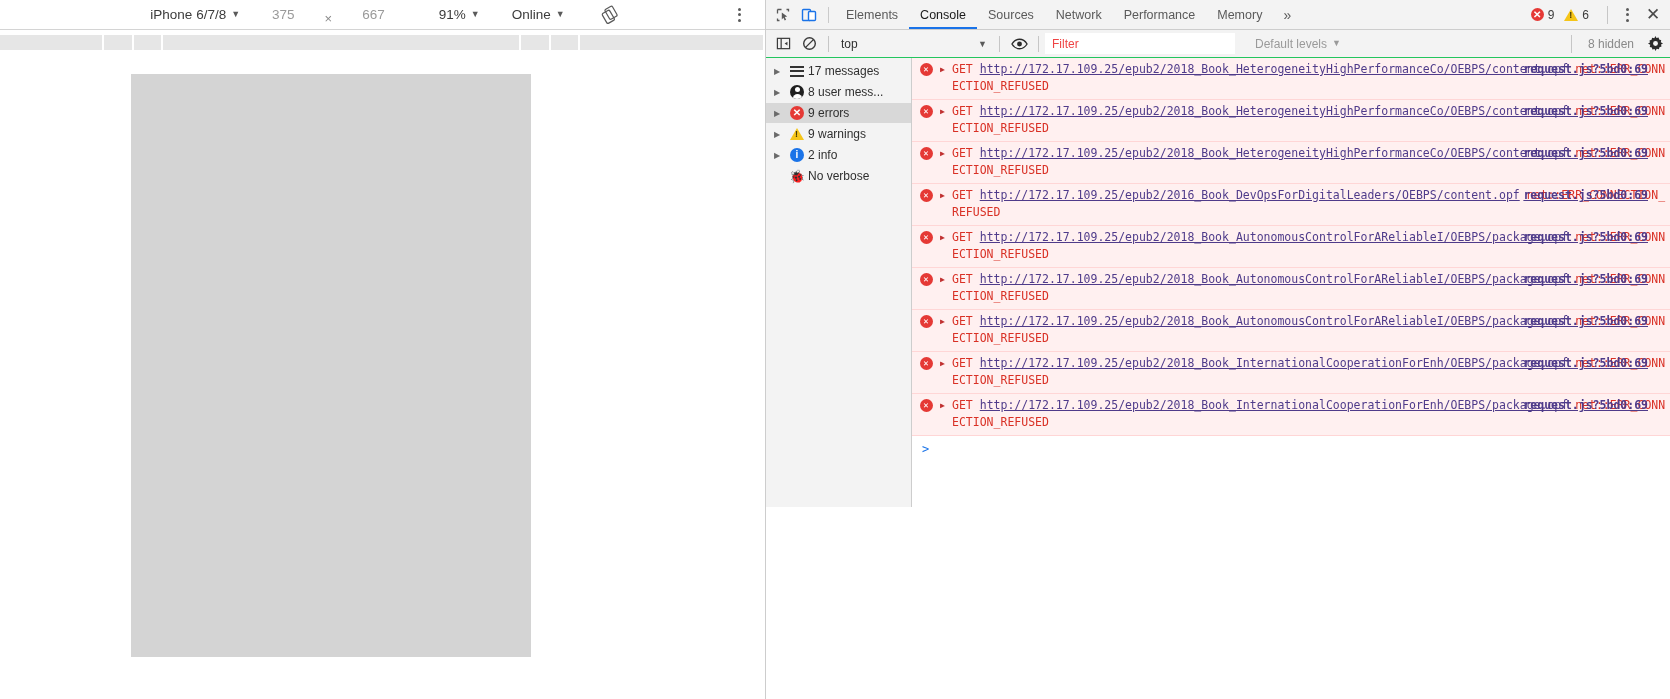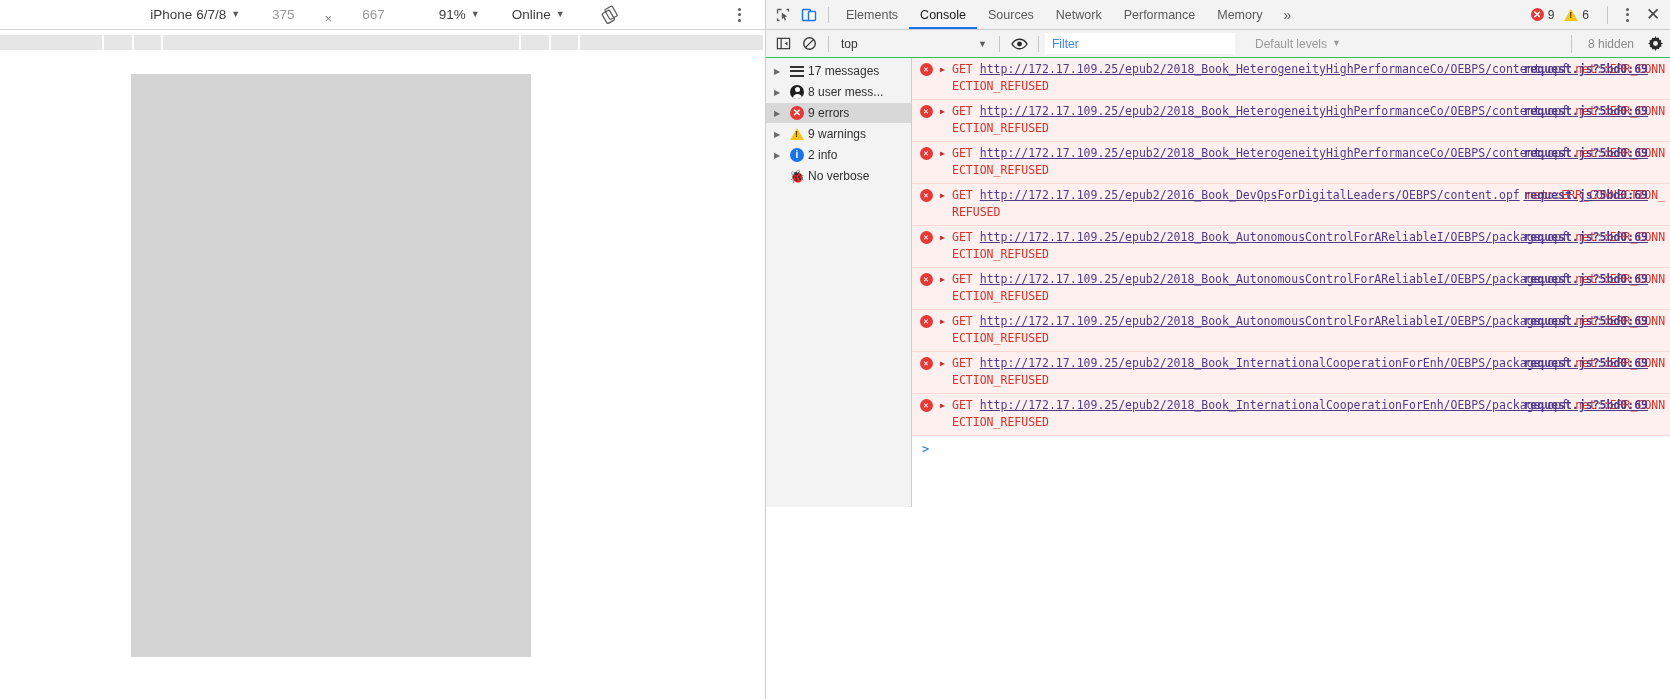--- a/index.html
+++ b/index.html
@@ -275,21 +275,21 @@
   }
   .ctx-select .caret2 { font-size: 9px; color: #5a5a5a; }
   .filter-input {
     flex: 1;
     height: 21px;
     background: #ffffff;
     border: 1px solid transparent;
     display: flex;
     align-items: center;
     padding: 0 6px;
-    color: #3b82f6;
+    color: #ef4444;
     font-size: 12px;
     min-width: 60px;
     max-width: 190px;
     text-align: center;
   }
   .levels {
     padding: 0 8px;
     color: #9a9a9a;
     font-size: 12px;
     display: flex;

